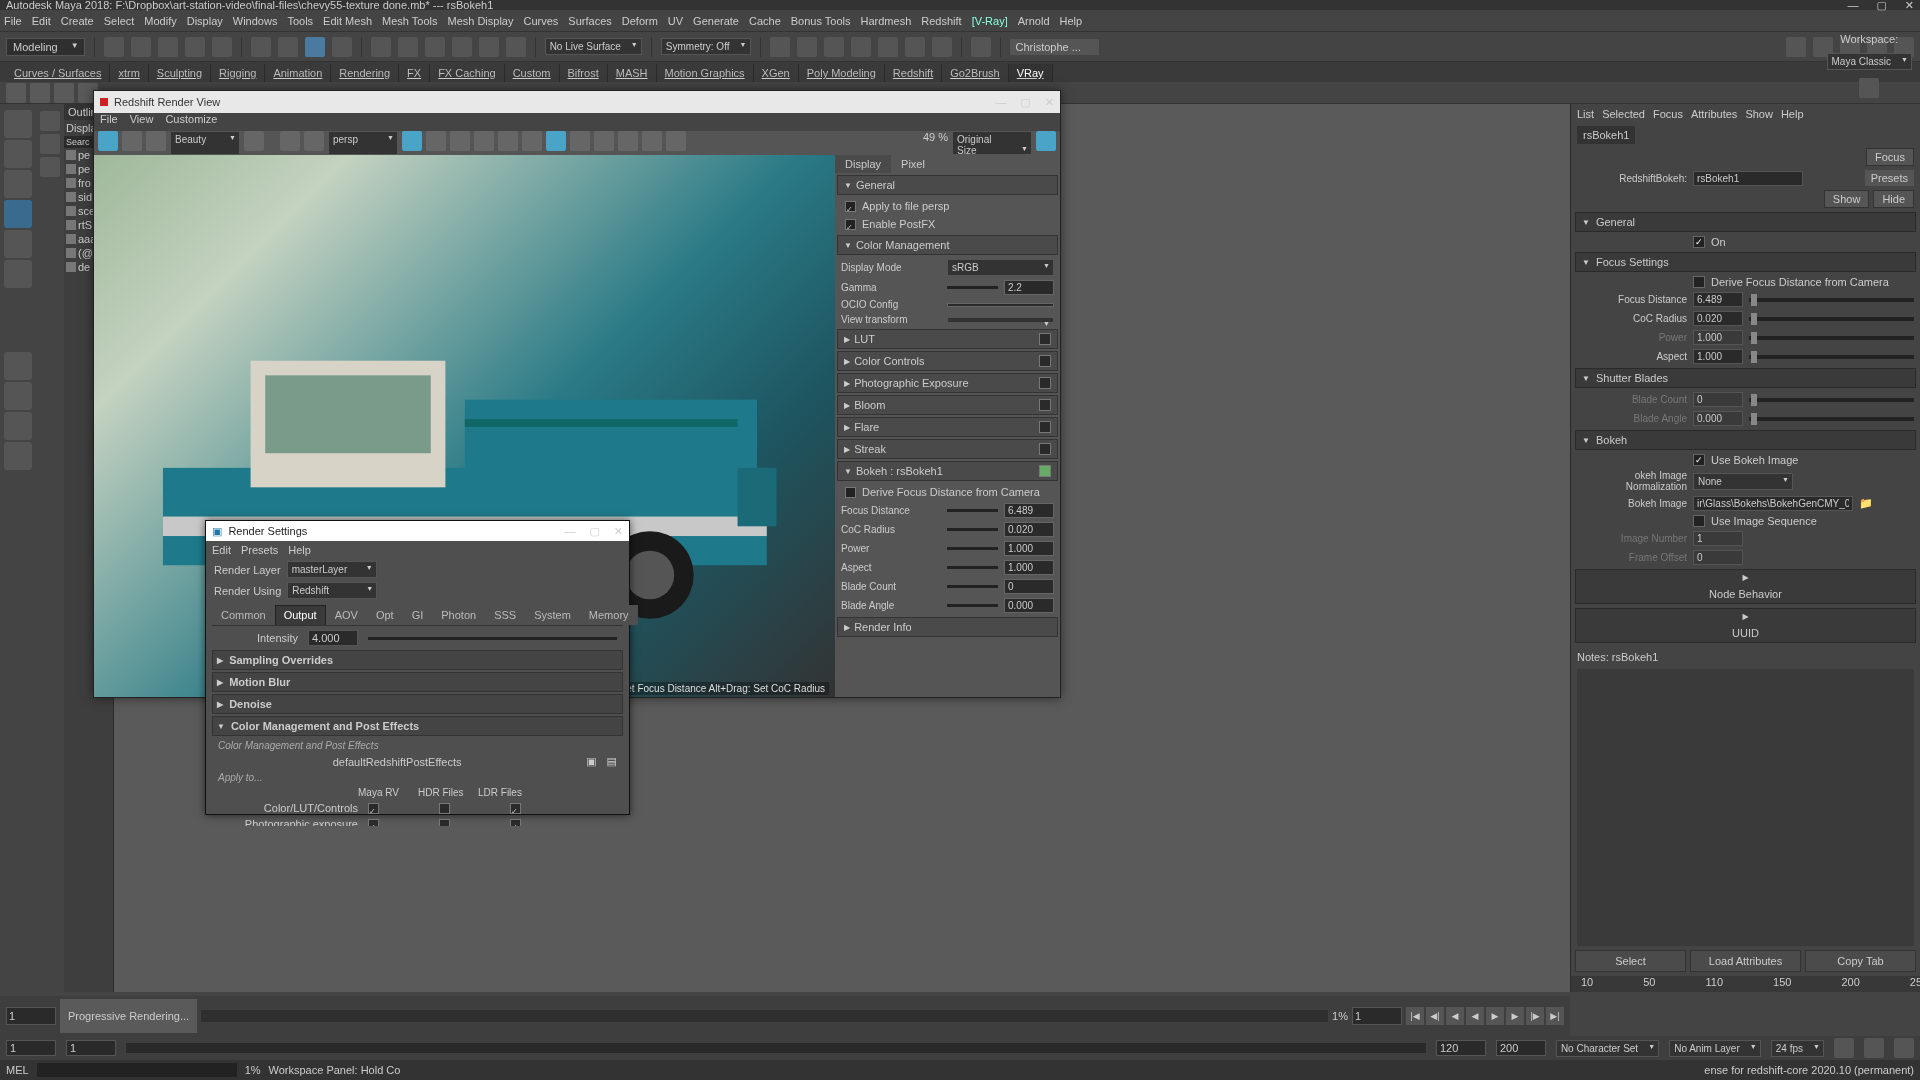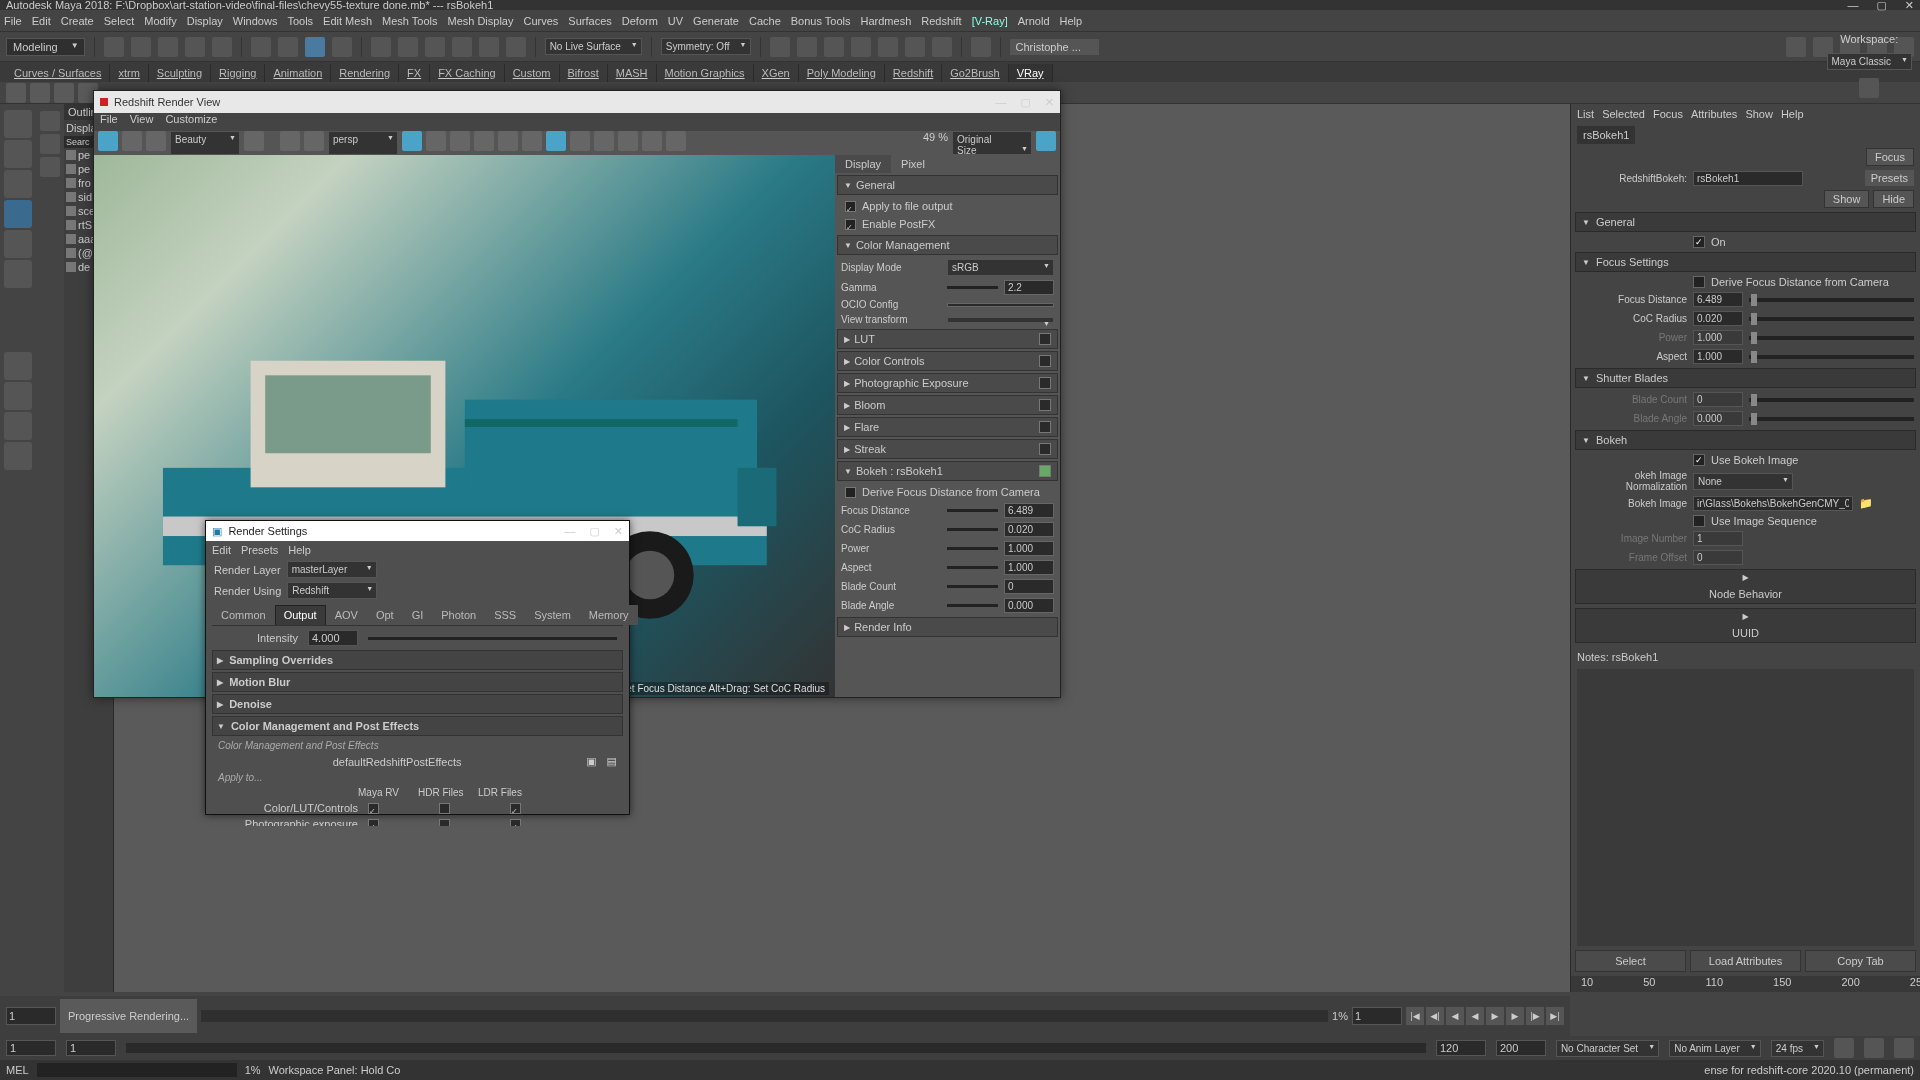--- a/index.html
+++ b/index.html
@@ -525,21 +525,21 @@
           <rect x="630" y="200" width="40" height="60" fill="#1b6a78"></rect>
         </svg>
       </div>
       <div class="status">: Set Focus Distance Alt+Drag: Set CoC Radius</div>
     </div>
     <div class="rvSide">
       <div><span class="tab a">Display</span><span class="tab">Pixel</span></div>
       <div class="sec">General</div>
       <div class="ckline">
           <span class="ck on"></span>
-          <span>Apply to file output</span>
+          <span>Apply to file persp</span>
         </div>
       <div class="ckline">
           <span class="ck on"></span>
           <span>Enable PostFX</span>
         </div>
       <div class="sec">Color Management</div>
       <div class="row">
           <span class="l">Display Mode</span>
           <span class="dd" style="flex:1">sRGB</span>
         </div>

